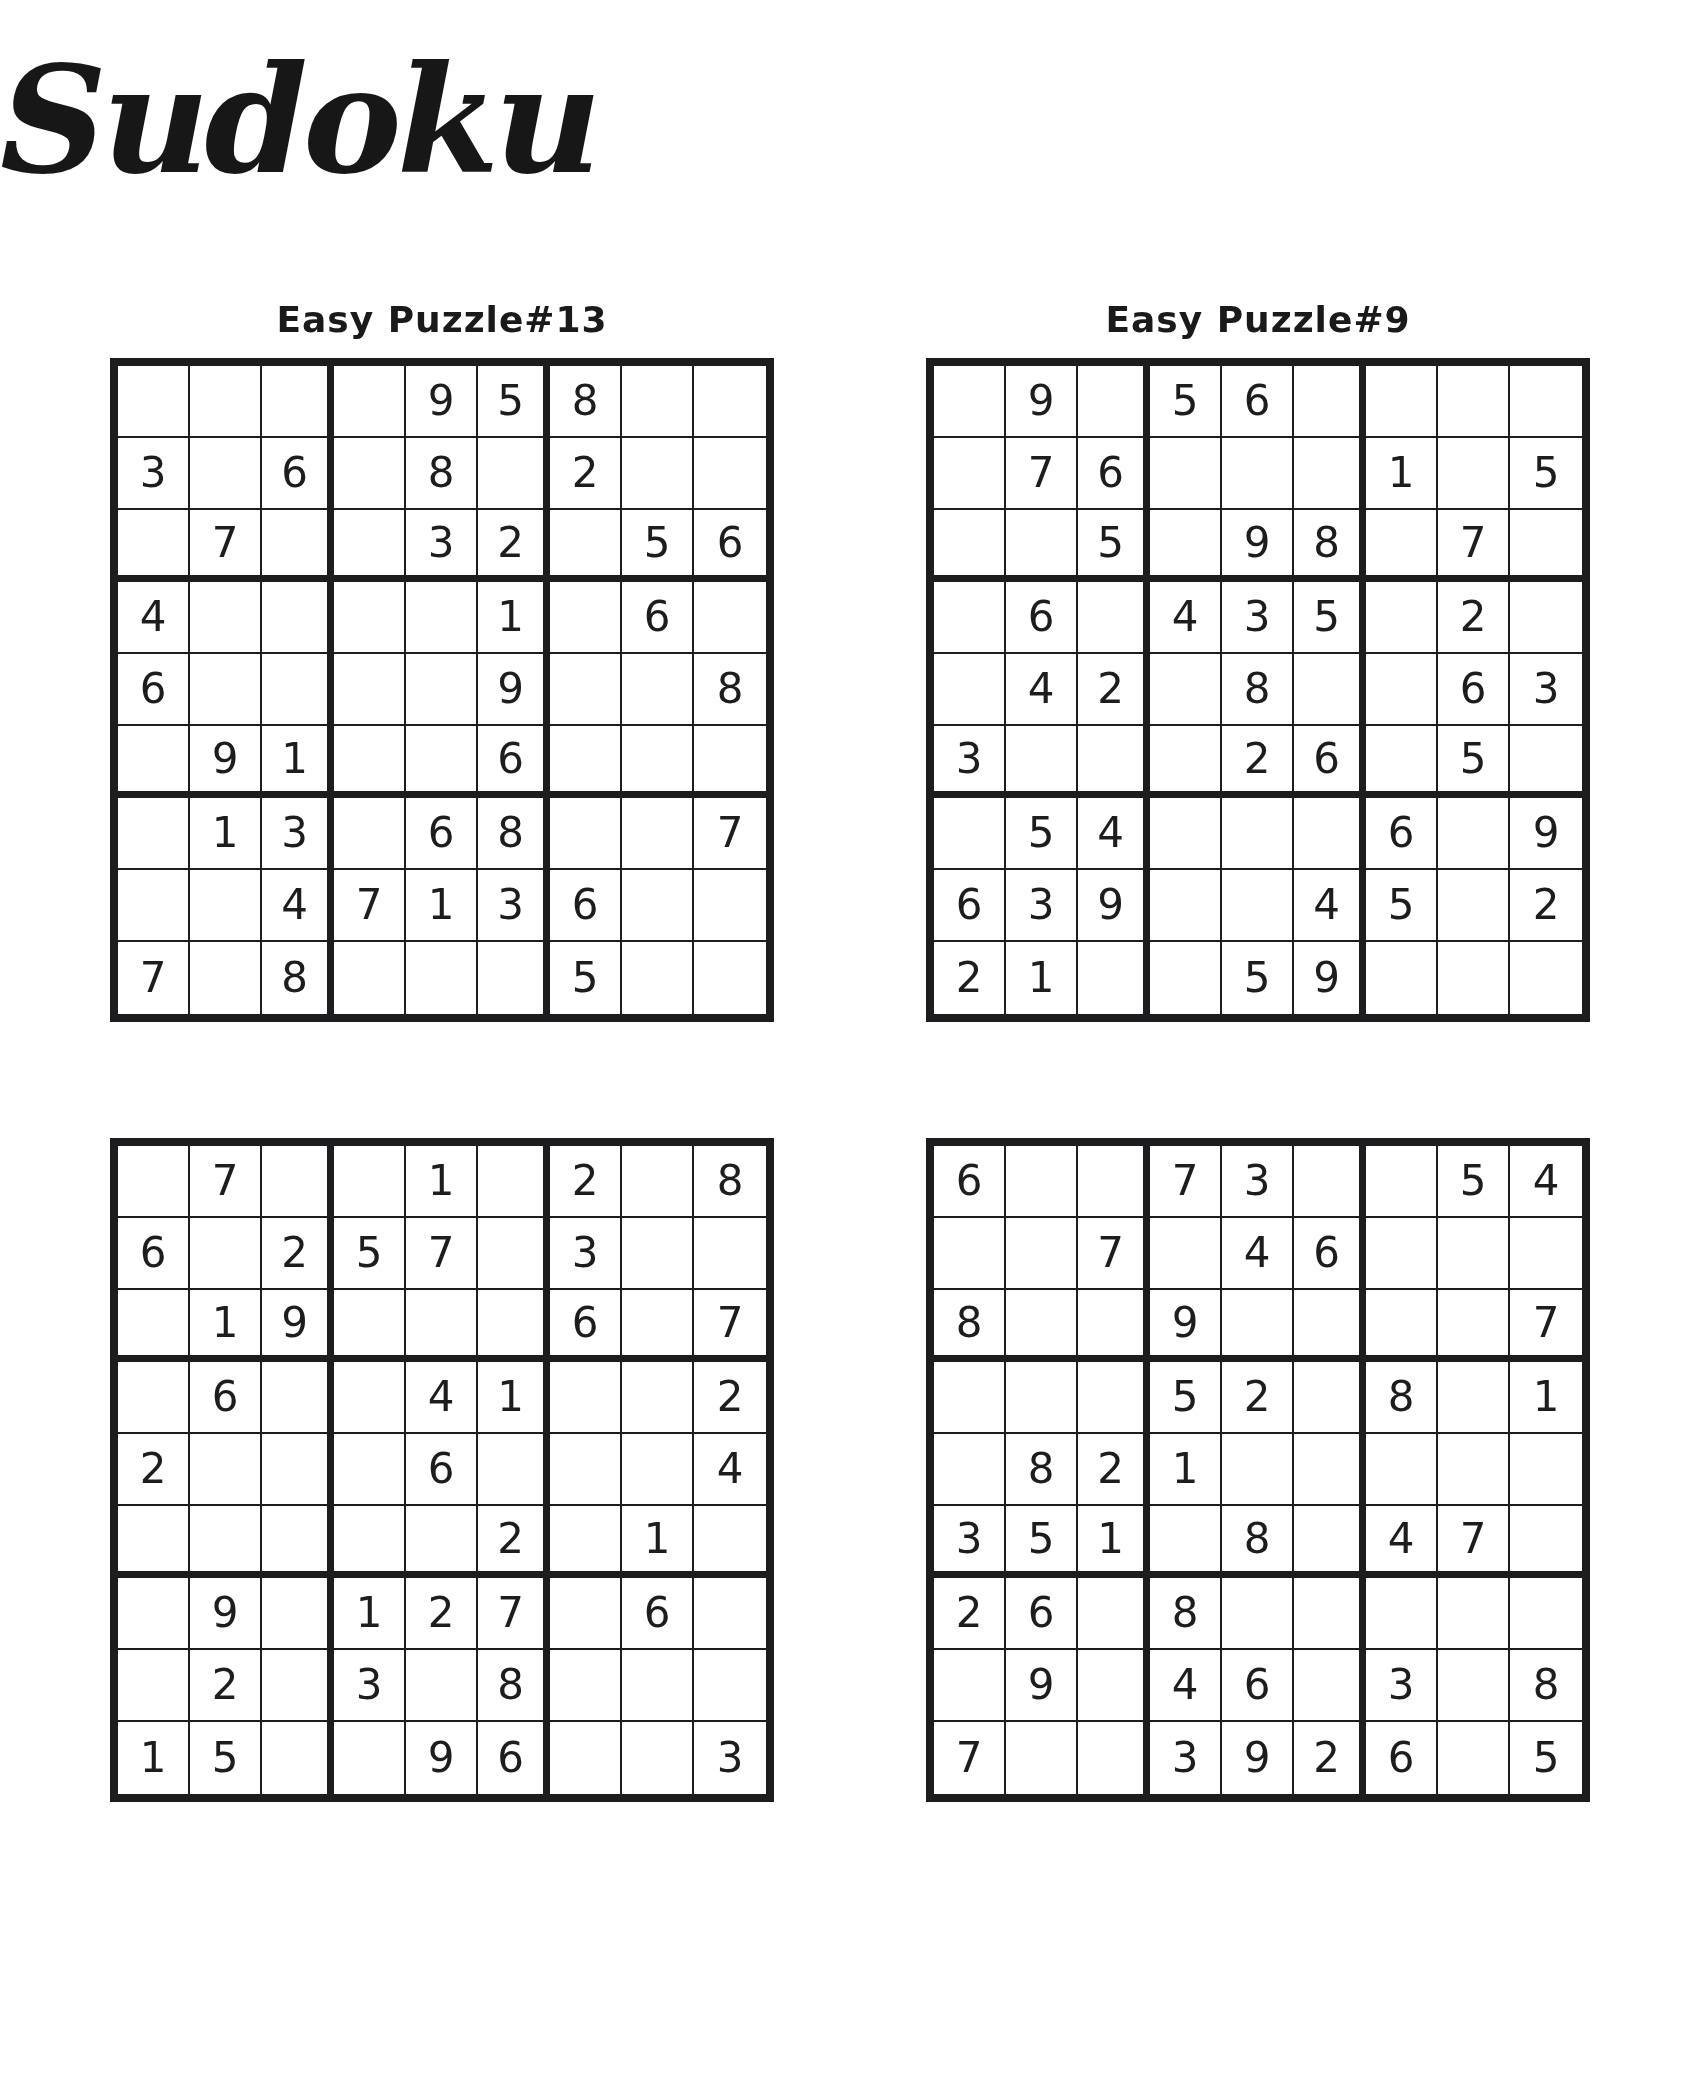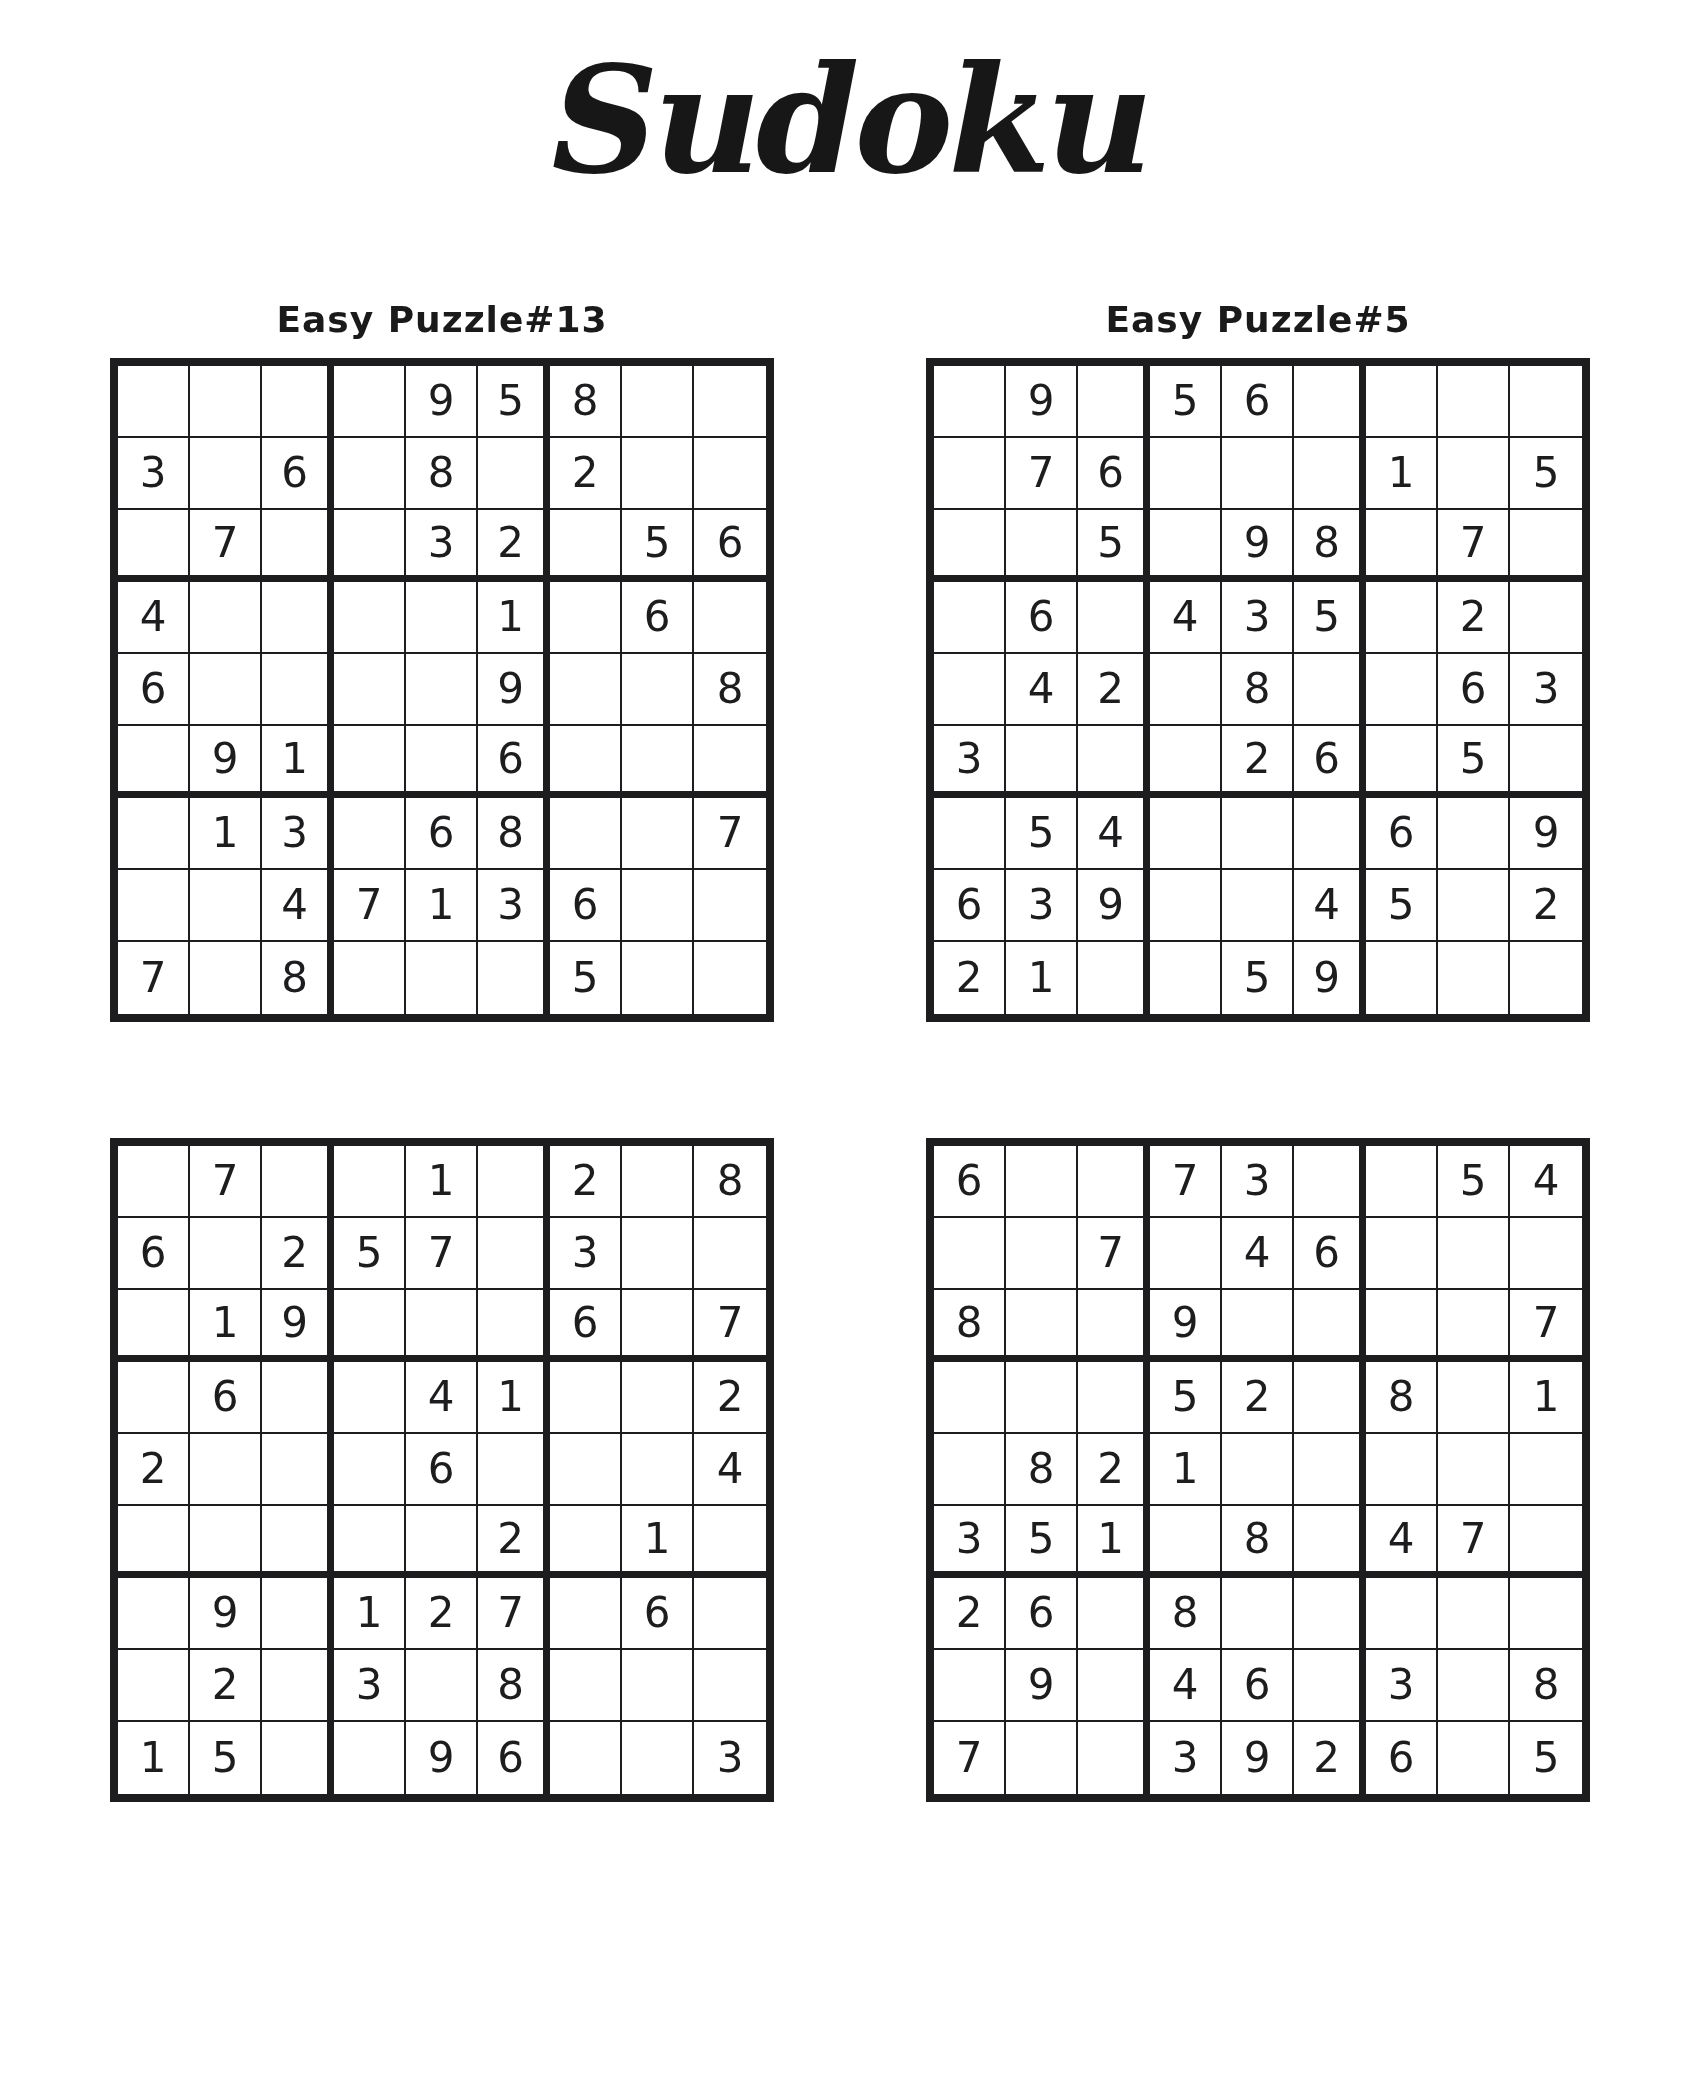--- a/index.html
+++ b/index.html
@@ -13,21 +13,21 @@
     color: #1d1d1f;
     font-family: "DejaVu Sans", sans-serif;
     overflow: hidden;
   }
   .page {
     width: 100%;
     height: 100%;
   }
   .page-title {
     margin: 28px 0 0 0;
-    text-align: center;
+    text-align: left;
     font-family: "DejaVu Serif", serif;
     font-style: italic;
     font-weight: 700;
     font-size: 148px;
     line-height: 1.25;
     letter-spacing: -5px;
     color: #171717;
   }
   .puzzles {
     display: grid;
@@ -161,21 +161,21 @@
           <div class="cell bb-none"></div>
           <div class="cell bb-none"></div>
           <div class="cell br-thick bb-none"></div>
           <div class="cell bb-none">5</div>
           <div class="cell bb-none"></div>
           <div class="cell br-none bb-none"></div>
         </div>
     </div>
 
     <div class="puzzle">
-      <div class="puzzle-title">Easy Puzzle#5</div>
+      <div class="puzzle-title">Easy Puzzle#9</div>
       <div class="grid">
           <div class="cell"></div>
           <div class="cell">9</div>
           <div class="cell br-thick"></div>
           <div class="cell">5</div>
           <div class="cell">6</div>
           <div class="cell br-thick"></div>
           <div class="cell"></div>
           <div class="cell"></div>
           <div class="cell br-none"></div>

